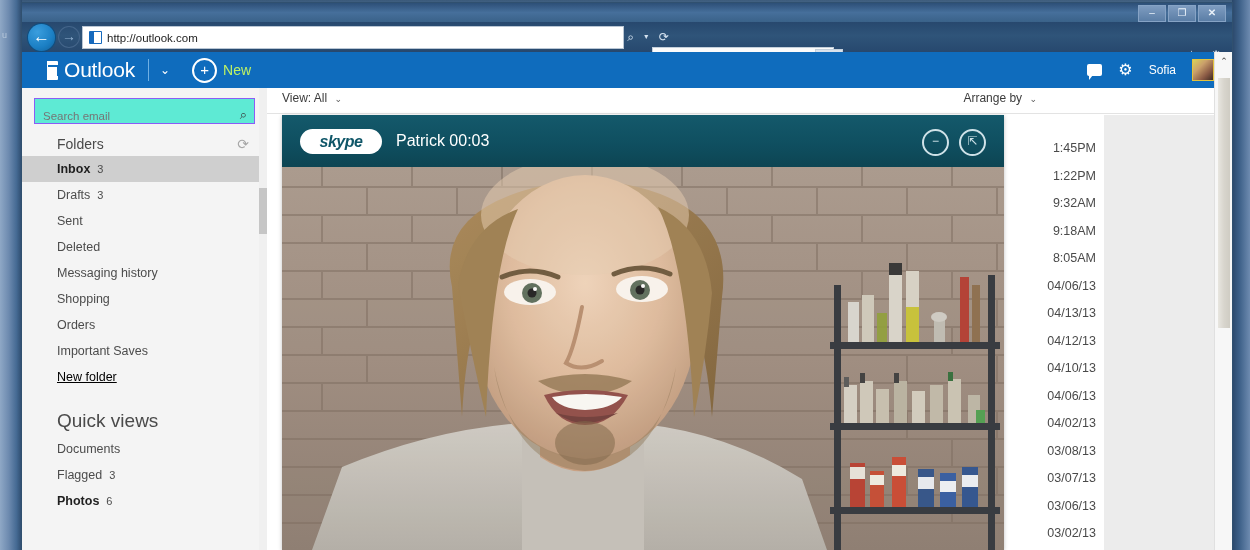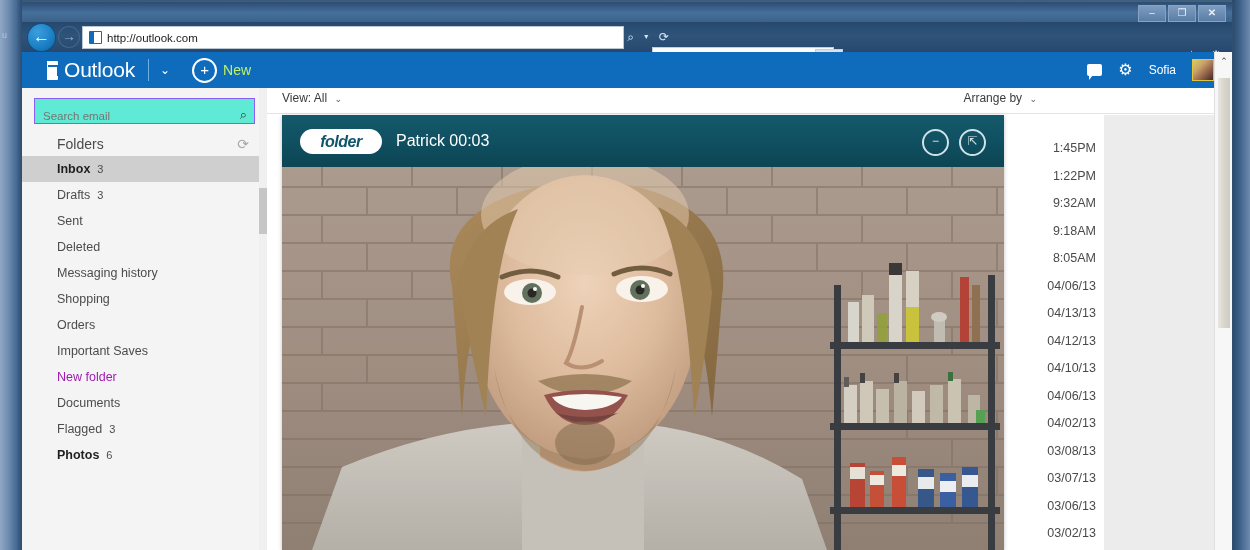--- a/index.html
+++ b/index.html
@@ -174,21 +174,21 @@
     margin:12px 18px 4px 35px;
   }
   .sec-title{font-size:14px;color:#4a4a4a;font-weight:400;}
   .refresh-icon{font-size:14px;color:#a7a7a7;}
   .folder{
     height:26px;display:flex;align-items:center;padding-left:35px;
     font-size:12.5px;color:#4c4c4c;
   }
   .folder.bold{font-weight:bold;color:#1f1f1f;}
   .folder.sel{background:#cfcfcf;}
-  .folder.link{color:#a21caf;}
+  .folder.link{color:#000000;text-decoration:underline;}
   .folder .cnt{font-size:11px;margin-left:7px;color:#4c4c4c;font-weight:normal;}
   .sec-title2{font-size:19px;color:#4a4a4a;margin:20px 0 4px 35px;}
   .sb-scroll{
     position:absolute;left:237px;top:0;width:8px;height:462px;background:#f0f0f0;
   }
   .sb-thumb{position:absolute;left:0;top:100px;width:8px;height:46px;background:#c6c6c6;}
 
   
   .main{
     position:absolute;left:245px;top:85px;width:965px;height:462px;background:#fff;
@@ -355,20 +355,21 @@
     <div class="folder">
       <span>Orders</span>
     </div>
     <div class="folder">
       <span>Important Saves</span>
     </div>
     <div class="folder link">
       <span>New folder</span>
     </div>
 
+    <div class="sec-title2">Quick views</div>
 
     <div class="folder">
       <span>Documents</span>
     </div>
     <div class="folder">
       <span>Flagged</span>
       <span class="cnt">3</span>
     </div>
     <div class="folder bold">
       <span>Photos</span>
@@ -408,21 +409,21 @@
       <div class="t">04/06/13</div>
       <div class="t">04/02/13</div>
       <div class="t">03/08/13</div>
       <div class="t">03/07/13</div>
       <div class="t">03/06/13</div>
       <div class="t">03/02/13</div>
     </div>
 
     <div class="skype">
       <div class="skype-bar">
-        <div class="skype-logo">folder</div>
+        <div class="skype-logo">skype</div>
         <div class="skype-caller">Patrick 00:03</div>
         <div class="skype-actions">
           <div class="sk-btn">−</div>
           <div class="sk-btn">⇱</div>
         </div>
       </div>
 
       <div class="video">
         <svg width="722" height="383" viewBox="0 0 722 383" preserveAspectRatio="none">
           <defs>

